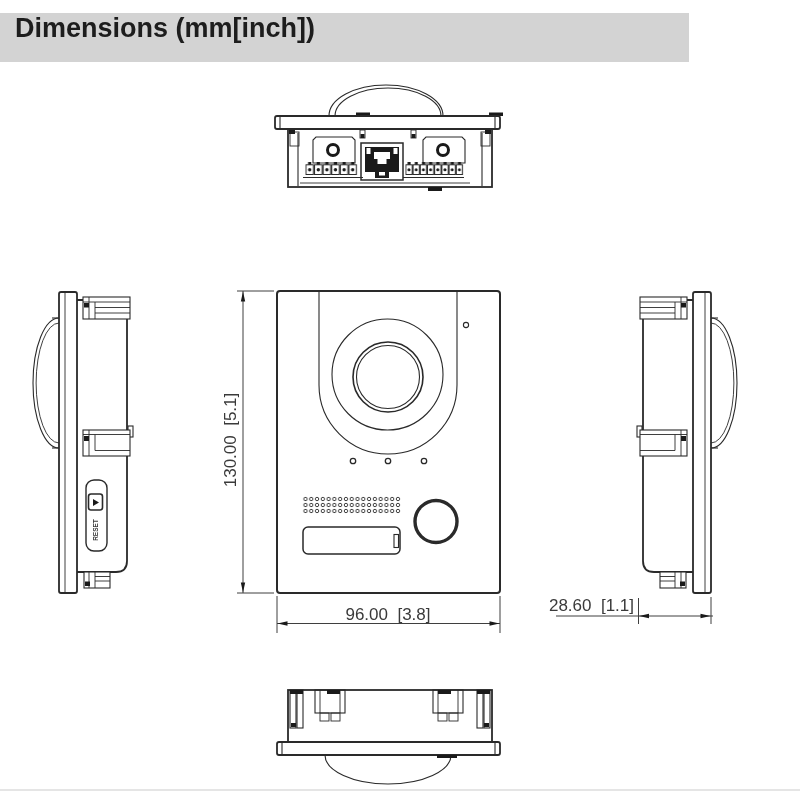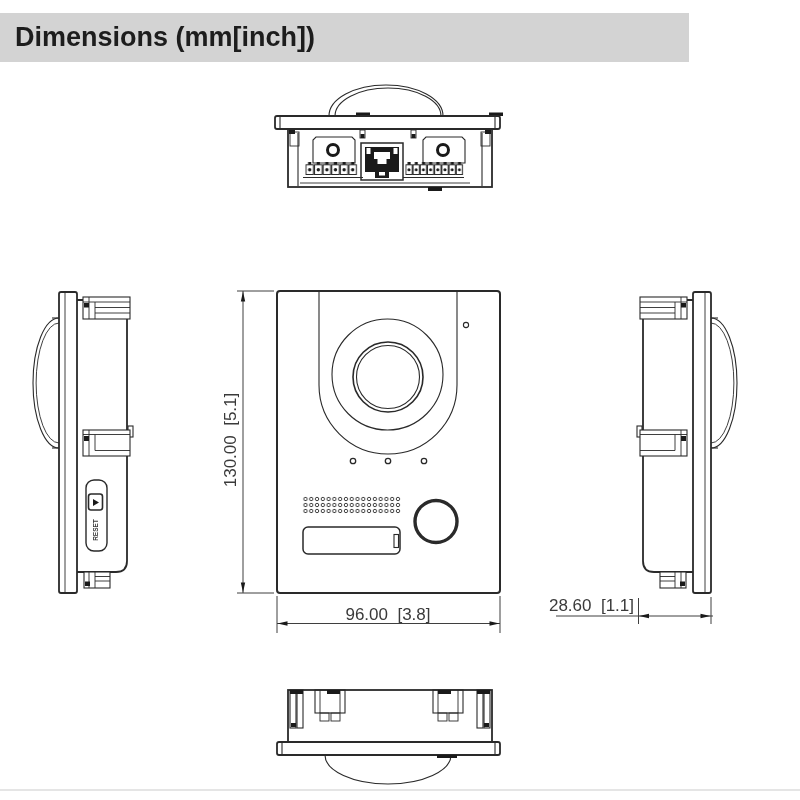--- a/index.html
+++ b/index.html
@@ -1,16 +1,16 @@
 <!DOCTYPE html>
 <html><head>
 <meta charset="utf-8">
 <style>
   html,body{margin:0;padding:0;background:#fff;width:800px;height:800px;overflow:hidden}
-  .header{position:absolute;left:0;top:13px;width:689px;height:49px;background:#d3d3d3;display:flex;align-items:center}
+  .header{position:absolute;left:0;top:13px;width:689px;height:49px;background:#d3d3d3;display:flex;}
   .header h1{margin:0 0 0 15px;font-family:"Liberation Sans",sans-serif;font-weight:bold;font-size:27px;color:#1d1d1d}
   svg{position:absolute;left:0;top:0}
   svg text{font-family:"Liberation Sans",sans-serif;fill:#3a3a3a}
   .ln{stroke:#2a2a2a;fill:none}
   .thick{stroke-width:1.8}
   .thin{stroke-width:1.1}
   .hair{stroke-width:0.9}
   .dim{stroke:#3f3f3f;stroke-width:1;fill:none}
   .dk{fill:#1a1a1a;stroke:none}
   .wfill{fill:#fff}

